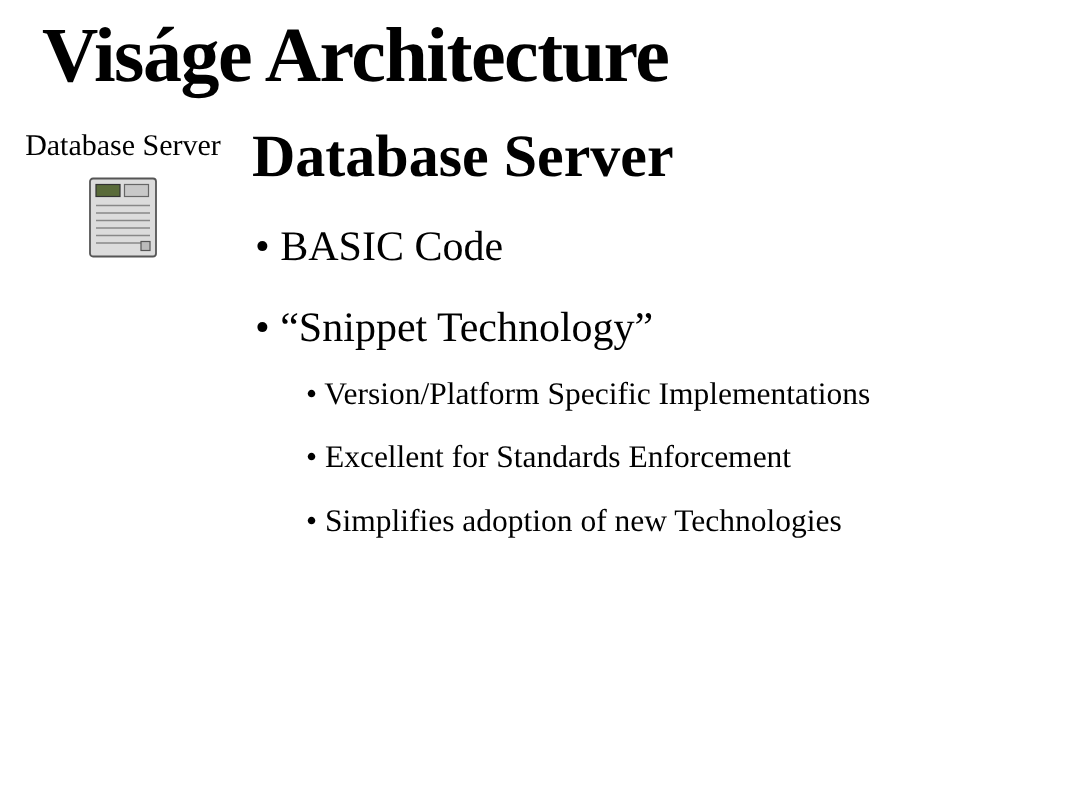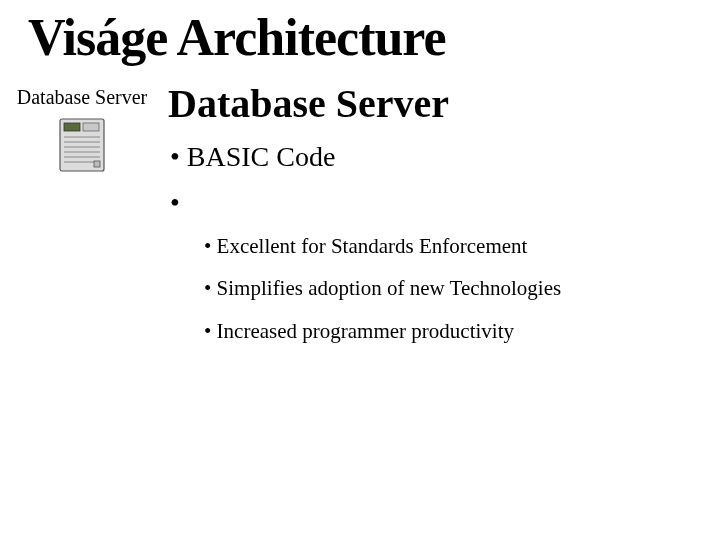--- a/index.html
+++ b/index.html
@@ -39,21 +39,21 @@
     right: 10px;
   }
   .subheading {
     font-size: 40px;
     font-weight: bold;
     margin-bottom: 14px;
   }
   ul { list-style: none; }
   .lvl1 > li {
     font-size: 28px;
-    margin: 6px 0 14px 2px;
+    margin: 22px 0 14px 2px;
   }
   .lvl1 > li::before {
     content: "• ";
   }
   .lvl2 {
     margin: 14px 0 0 34px;
   }
   .lvl2 > li {
     font-size: 21px;
     margin: 0 0 16px 0;
@@ -83,21 +83,21 @@
       <line x1="6" y1="47" x2="42" y2="47" stroke="#888" stroke-width="1"></line>
       <rect x="36" y="46" width="6" height="6" fill="#bbb" stroke="#555" stroke-width="0.8"></rect>
     </svg>
   </span>
 </div>
 
 <div class="content">
   <div class="subheading">Database Server</div>
   <ul class="lvl1">
     <li><span>BASIC Code</span></li>
-    <li>
+    <li><span>“Snippet Technology”</span>
       <ul class="lvl2">
+        <li><span>Version/Platform Specific Implementations</span></li>
         <li><span>Excellent for Standards Enforcement</span></li>
         <li><span>Simplifies adoption of new Technologies</span></li>
-        <li><span>Increased programmer productivity</span></li>
       </ul>
     </li>
   </ul>
 </div>
 
 </body></html>

